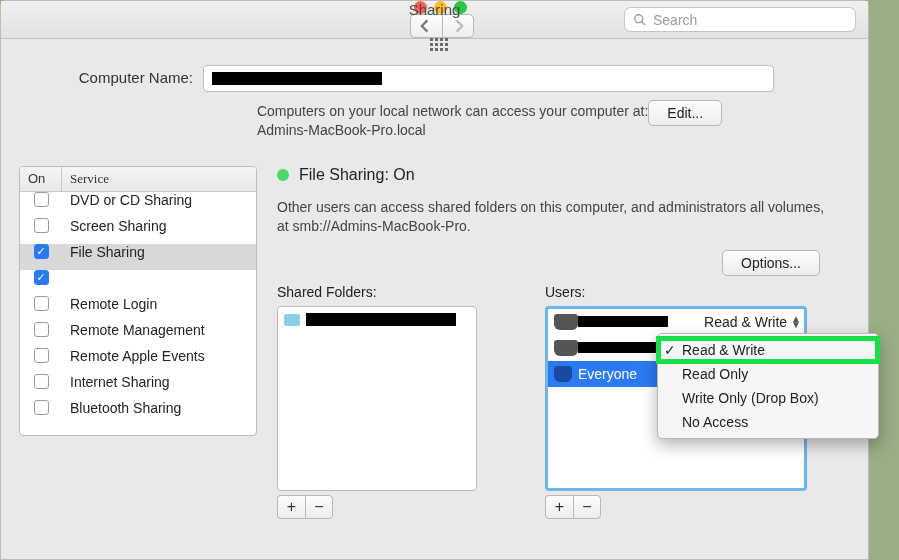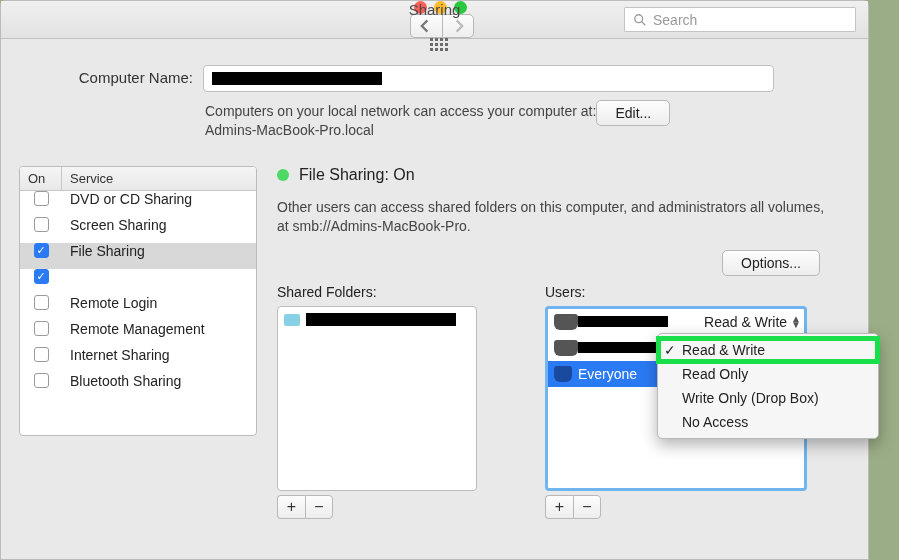--- a/index.html
+++ b/index.html
@@ -11,34 +11,34 @@
     .red { background: #ff5f57; }
     .yellow { background: #febc2e; }
     .green { background: #28c840; }
     .nav { display: flex; margin-left: 14px; gap: 0; }
     .navbtn { width: 32px; height: 24px; background: linear-gradient(#fdfdfd,#eee); border: 1px solid #b8b8b8; display: flex; align-items: center; justify-content: center; color: #7a7a7a; font-size: 14px; }
     .navbtn:first-child { border-radius: 5px 0 0 5px; border-right: none; }
     .navbtn:last-child  { border-radius: 0 5px 5px 0; }
     .grid-icon { margin-left: 14px; width: 24px; height: 20px; display: grid; grid-template-columns: repeat(4,3px); grid-template-rows: repeat(3,3px); gap: 2px; align-content: center; }
     .grid-icon span { background: #6a6a6a; width:3px; height:3px; }
     .title { position: absolute; left: 0; right: 0; text-align: center; font-size: 15px; color: #4a4a4a; pointer-events: none; }
-    .search { position: absolute; right: 12px; top: 6px; width: 232px; height: 25px; background: #fff; border: 1px solid #c4c4c4; border-radius: 1px; display: flex; align-items: center; padding: 0 8px; color: #9a9a9a; gap: 6px; font-size: 14px; }
+    .search { position: absolute; right: 12px; top: 6px; width: 232px; height: 25px; background: #fff; border: 1px solid #c4c4c4; border-radius: 7px; display: flex; align-items: center; padding: 0 8px; color: #9a9a9a; gap: 6px; font-size: 14px; }
     .section-top { padding: 26px 44px 0 52px; }
     .row { display: flex; align-items: flex-start; gap: 10px; }
     .lbl { font-size: 15px; color: #333; padding-top: 4px; width: 140px; text-align: right; }
     .cn-input { flex: 1; height: 27px; background: #fff; border: 1px solid #bfbfbf; border-radius: 4px; margin-right: 50px; display:flex; align-items:center; padding:0 8px; }
     .blk { background:#000; height:13px; width:170px; }
     .subtxt { font-size: 14px; color: #444; margin: 10px 0 0 152px; line-height: 1.35; }
-    .edit-wrap { display:flex; justify-content: flex-start; align-items:flex-start; }
+    .edit-wrap { display:flex; justify-content: center; align-items:flex-start; }
     .btn { background: linear-gradient(#fdfdfd,#ededed); border: 1px solid #b8b8b8; border-radius: 5px; font-size: 14px; color: #222; padding: 4px 18px; }
     .content { display: flex; padding: 26px 18px 0 18px; gap: 20px; height: 380px; }
     .services { width: 238px; border: 1px solid #bcbcbc; background: #fff; border-radius: 4px; overflow:hidden; height:270px; }
     .svc-head { display: flex; background: linear-gradient(#f5f5f5,#e8e8e8); border-bottom: 1px solid #c8c8c8; font-size: 13px; color: #333; justify-content: space-between; }
     .svc-head .on { width: 42px; padding: 4px 8px; border-right: 1px solid #c8c8c8; }
-    .svc-head .svc { flex:1; padding: 4px 8px; }
+    .svc-head .svc { flex:1; padding: 4px 8px; font-family: Liberation Serif, serif; }
     .svc-row { display: flex; height: 26px; font-size: 14px; color: #222; }
     .svc-row .onc { width: 42px; display:flex; justify-content:center; }
     .svc-row .nm { flex:1; padding-left: 8px; }
     .svc-row.sel { background: #d8d8d8; }
     .cb { width: 15px; height:15px; border:1px solid #9a9a9a; border-radius:3px; background:#fff; display:flex; align-items:center; justify-content:center; color:#fff; font-size:11px; }
     .cb.checked { background:#2a7af3; border-color:#2a7af3; }
     .right { flex:1; display:flex; flex-direction:column; }
     .status { display:flex; align-items:center; gap: 10px; font-size: 16px; color:#222; font-weight: 500; }
     .status-dot { width:12px; height:12px; background:#4cd964; border-radius:50%; }
     .desc { font-size:14px; color:#444; margin-top: 14px; line-height:1.35; padding-right: 20px; }
@@ -173,20 +173,26 @@
           <div class="svc-row">
             <div class="onc">
               <div class="cb"></div>
             </div>
             <div class="nm">Remote Management</div>
           </div>
           <div class="svc-row">
             <div class="onc">
               <div class="cb"></div>
             </div>
+            <div class="nm">Remote Apple Events</div>
+          </div>
+          <div class="svc-row">
+            <div class="onc">
+              <div class="cb"></div>
+            </div>
             <div class="nm">Internet Sharing</div>
           </div>
           <div class="svc-row">
             <div class="onc">
               <div class="cb"></div>
             </div>
             <div class="nm">Bluetooth Sharing</div>
           </div>
         </div>
     </div>

